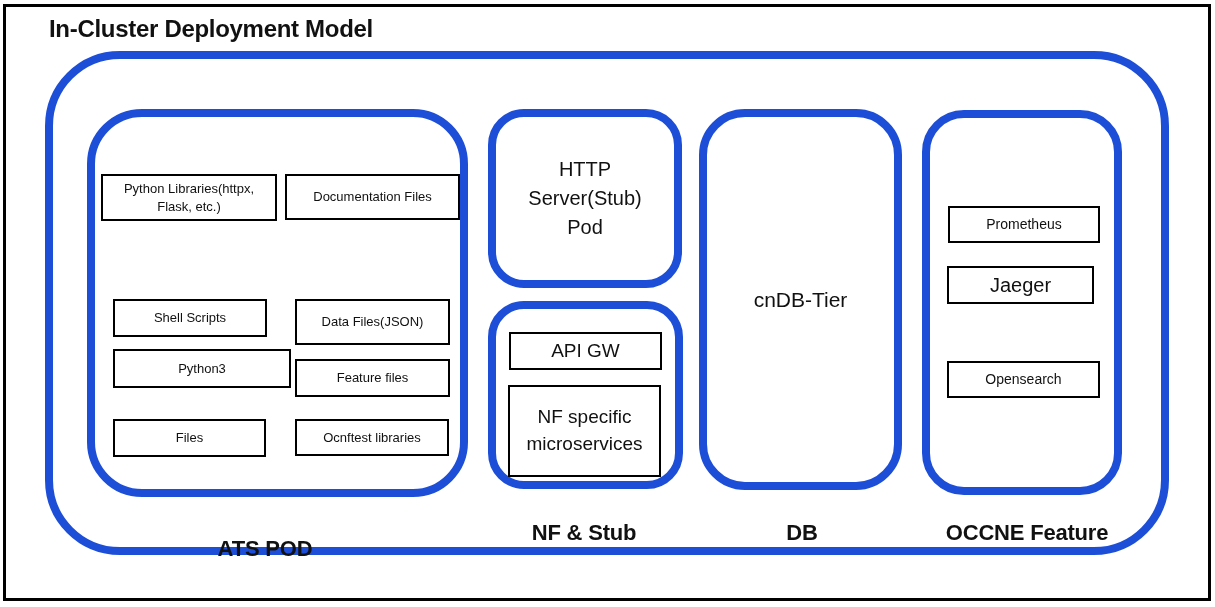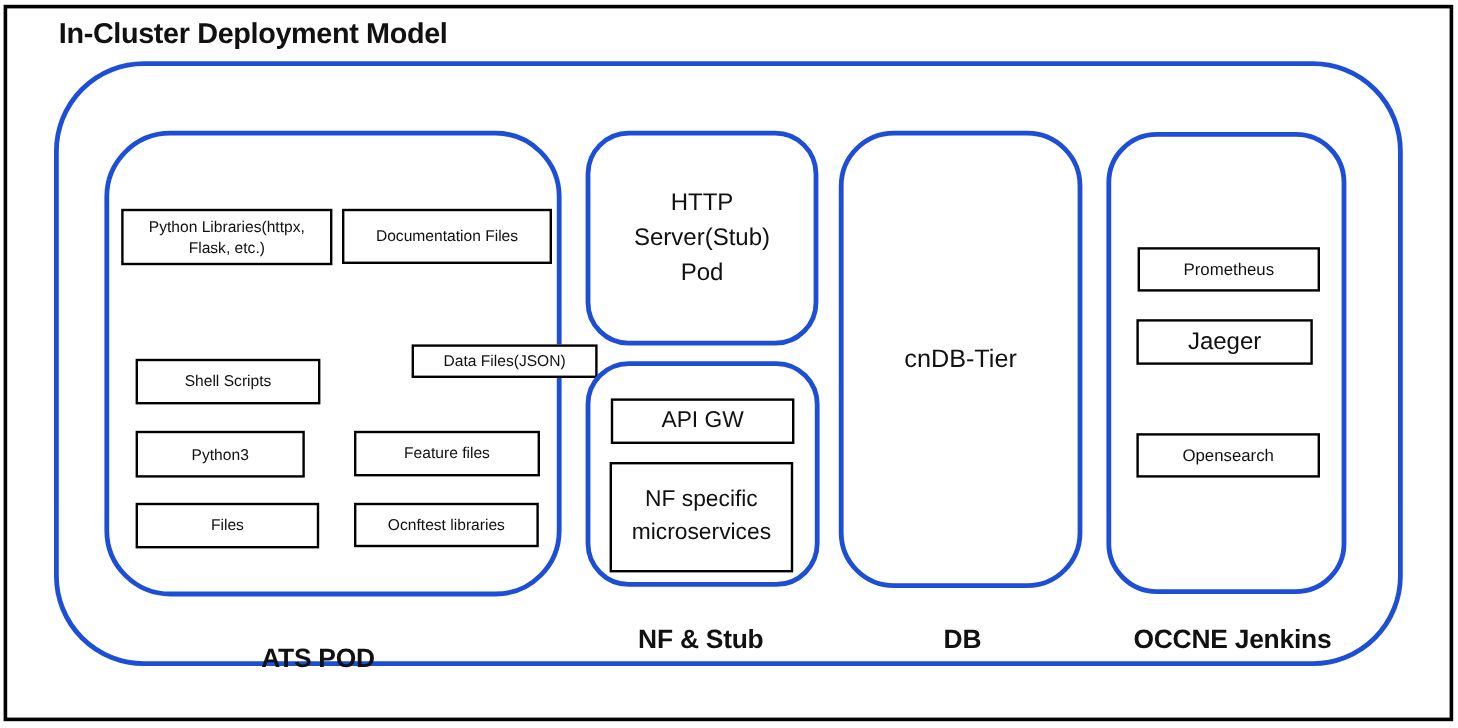--- a/index.html
+++ b/index.html
@@ -32,21 +32,21 @@
     left: 49px; top: 15px;
     font-size: 24px;
     font-weight: bold;
     letter-spacing: -0.3px;
     white-space: nowrap;
     text-align: center;
   }
 
   .pod {
     position: absolute;
-    border: 4px solid #1d4ed8;
+    border: 8px solid #1d4ed8;
     background: #ffffff;
   }
 
   .big-rect    { left: 45px;  top: 51px;  width: 1124px; height: 504px; border-radius: 75px; }
   .ats-pod     { left: 87px;  top: 109px; width: 381px;  height: 388px; border-radius: 55px; }
   .http-pod    { left: 488px; top: 109px; width: 194px;  height: 179px; border-radius: 36px;
                  display: flex; align-items: center; justify-content: center; }
   .nf-pod      { left: 488px; top: 301px; width: 195px;  height: 188px; border-radius: 36px; }
   .cndb-pod    { left: 699px; top: 109px; width: 203px;  height: 381px; border-radius: 46px;
                  display: flex; align-items: center; justify-content: center; }
@@ -63,22 +63,22 @@
     font-size: 13px;
     line-height: 1.35;
     padding: 2px 6px;
   }
 
   
   .b-python-libs   { left: 101px; top: 174px; width: 176px; height: 47px; }
   .b-doc-files     { left: 285px; top: 174px; width: 175px; height: 46px; }
   .b-jenkins       { left: 202px; top: 245px; width: 154px; height: 38px; }
   .b-shell-scripts { left: 113px; top: 299px; width: 154px; height: 38px; }
-  .b-data-files    { left: 295px; top: 287px; width: 155px; height: 28px; margin-left: 48px; }
-  .b-python3       { left: 113px; top: 359px; width: 141px; height: 39px; text-align: center; }
+  .b-data-files    { left: 295px; top: 299px; width: 155px; height: 46px; }
+  .b-python3       { left: 113px; top: 349px; width: 178px; height: 39px; text-align: center; }
   .b-feature-files { left: 295px; top: 359px; width: 155px; height: 38px; }
   .b-behave        { left: 113px; top: 419px; width: 153px; height: 38px; }
   .b-ocnftest      { left: 295px; top: 419px; width: 154px; height: 37px; }
 
   
   .b-api-gw   { left: 509px; top: 332px; width: 153px; height: 38px; font-size: 19px; }
   .b-nf-micro { left: 508px; top: 385px; width: 153px; height: 92px; font-size: 19px; line-height: 1.4; }
 
   
   .b-prometheus { left: 948px; top: 206px; width: 152px; height: 37px; font-size: 14px; }
@@ -147,15 +147,15 @@
 
   <div class="pod occne-pod"></div>
 
   <div class="box b-prometheus">Prometheus</div>
   <div class="box b-jaeger">Jaeger</div>
   <div class="box b-opensearch">Opensearch</div>
 
   <div class="section-label lbl-ats">ATS POD</div>
   <div class="section-label lbl-nf">NF &amp; Stub</div>
   <div class="section-label lbl-db">DB</div>
-  <div class="section-label lbl-occne">OCCNE Jenkins</div>
+  <div class="section-label lbl-occne">OCCNE Feature</div>
 
 </div>
 
 </body></html>

